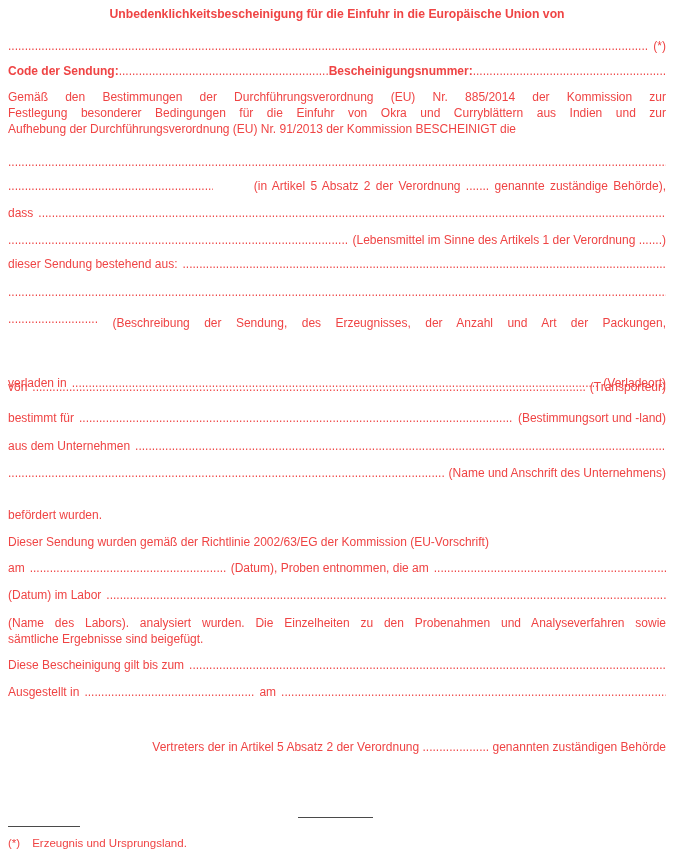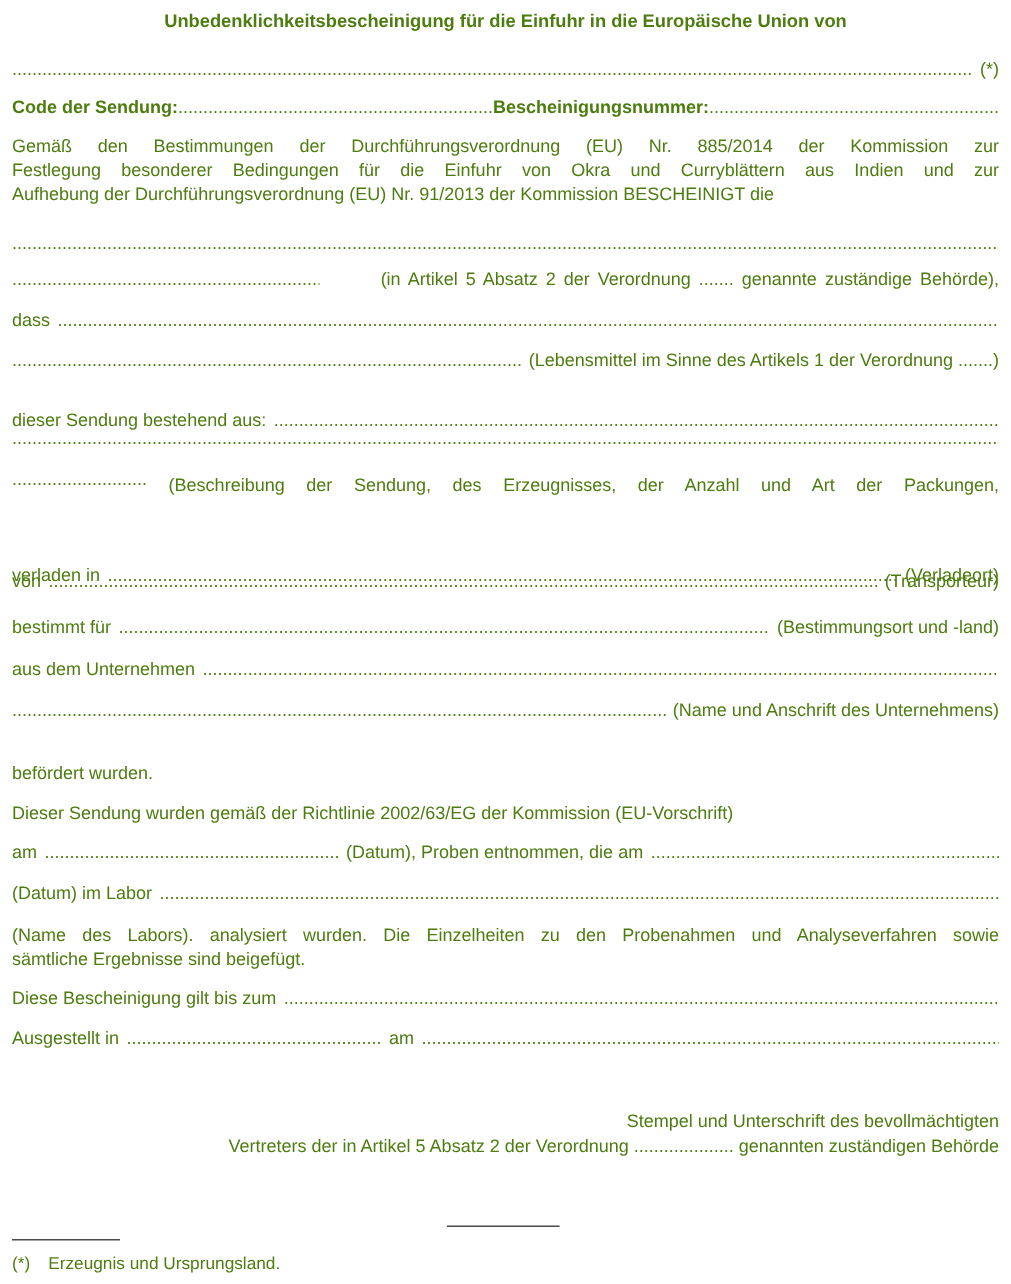--- a/index.html
+++ b/index.html
@@ -1,18 +1,18 @@
 <!DOCTYPE html>
 <html><head>
 <meta charset="utf-8">
 <style>
   html,body { margin:0; padding:0; background:#fff; }
   .page {
     position:relative; width:674px; height:856px; overflow:hidden;
-    background:#ffffff; color:#4d7c0f;
+    background:#ffffff; color:#ef4444;
     font-family:"Liberation Sans","DejaVu Sans",sans-serif;
     font-size:12px; line-height:14px;
   }
   .title {
     position:absolute; top:7px; left:0; right:0;
     text-align:center; font-weight:700; font-size:12.2px;
   }
   .row {
     position:absolute; left:8px; right:8px;
     display:flex; align-items:baseline; white-space:nowrap;
@@ -69,21 +69,21 @@
   <div class="row" style="top:206px">
     <span class="mr">dass</span>
     <span class="dots dfill">........................................................................................................................................................................................................................................................</span>
   </div>
 
   <div class="row" style="top:233px">
     <span class="dots dfill mr">........................................................................................................................................................................................................................................................</span>
     <span>(Lebensmittel im Sinne des Artikels 1 der Verordnung .......)</span>
   </div>
 
-  <div class="row" style="top:273px">
+  <div class="row" style="top:257px">
     <span class="mr">dieser Sendung bestehend aus:</span>
     <span class="dots dfill">........................................................................................................................................................................................................................................................</span>
   </div>
 
   <div class="row" style="top:285px">
     <span class="dots dfill">........................................................................................................................................................................................................................................................</span>
   </div>
 
   <div class="para j" style="top:311px">
     <span class="idots">........................................................................................................................................................................................................................................................</span>
@@ -143,21 +143,20 @@
   </div>
 
   <div class="row" style="top:685px">
     <span class="mr">Ausgestellt in</span>
     <span class="dots w170 mr">........................................................................................................................................................................................................................................................</span>
     <span class="mr">am</span>
     <span class="dots dfill">........................................................................................................................................................................................................................................................</span>
   </div>
 
   <div class="sig" style="top:739px">
-    <div>Stempel und Unterschrift des bevollmächtigten</div>
     <div>Vertreters der in Artikel 5 Absatz 2 der Verordnung .................... genannten zuständigen Behörde</div>
   </div>
 
   <div class="rule" style="top:817px; left:298px; width:75px"></div>
   <div class="rule" style="top:826px; left:8px; width:72px"></div>
 
   <div class="fn" style="top:836px">
     <span class="fnm">(*)</span>
     <span>Erzeugnis und Ursprungsland.</span>
   </div>

